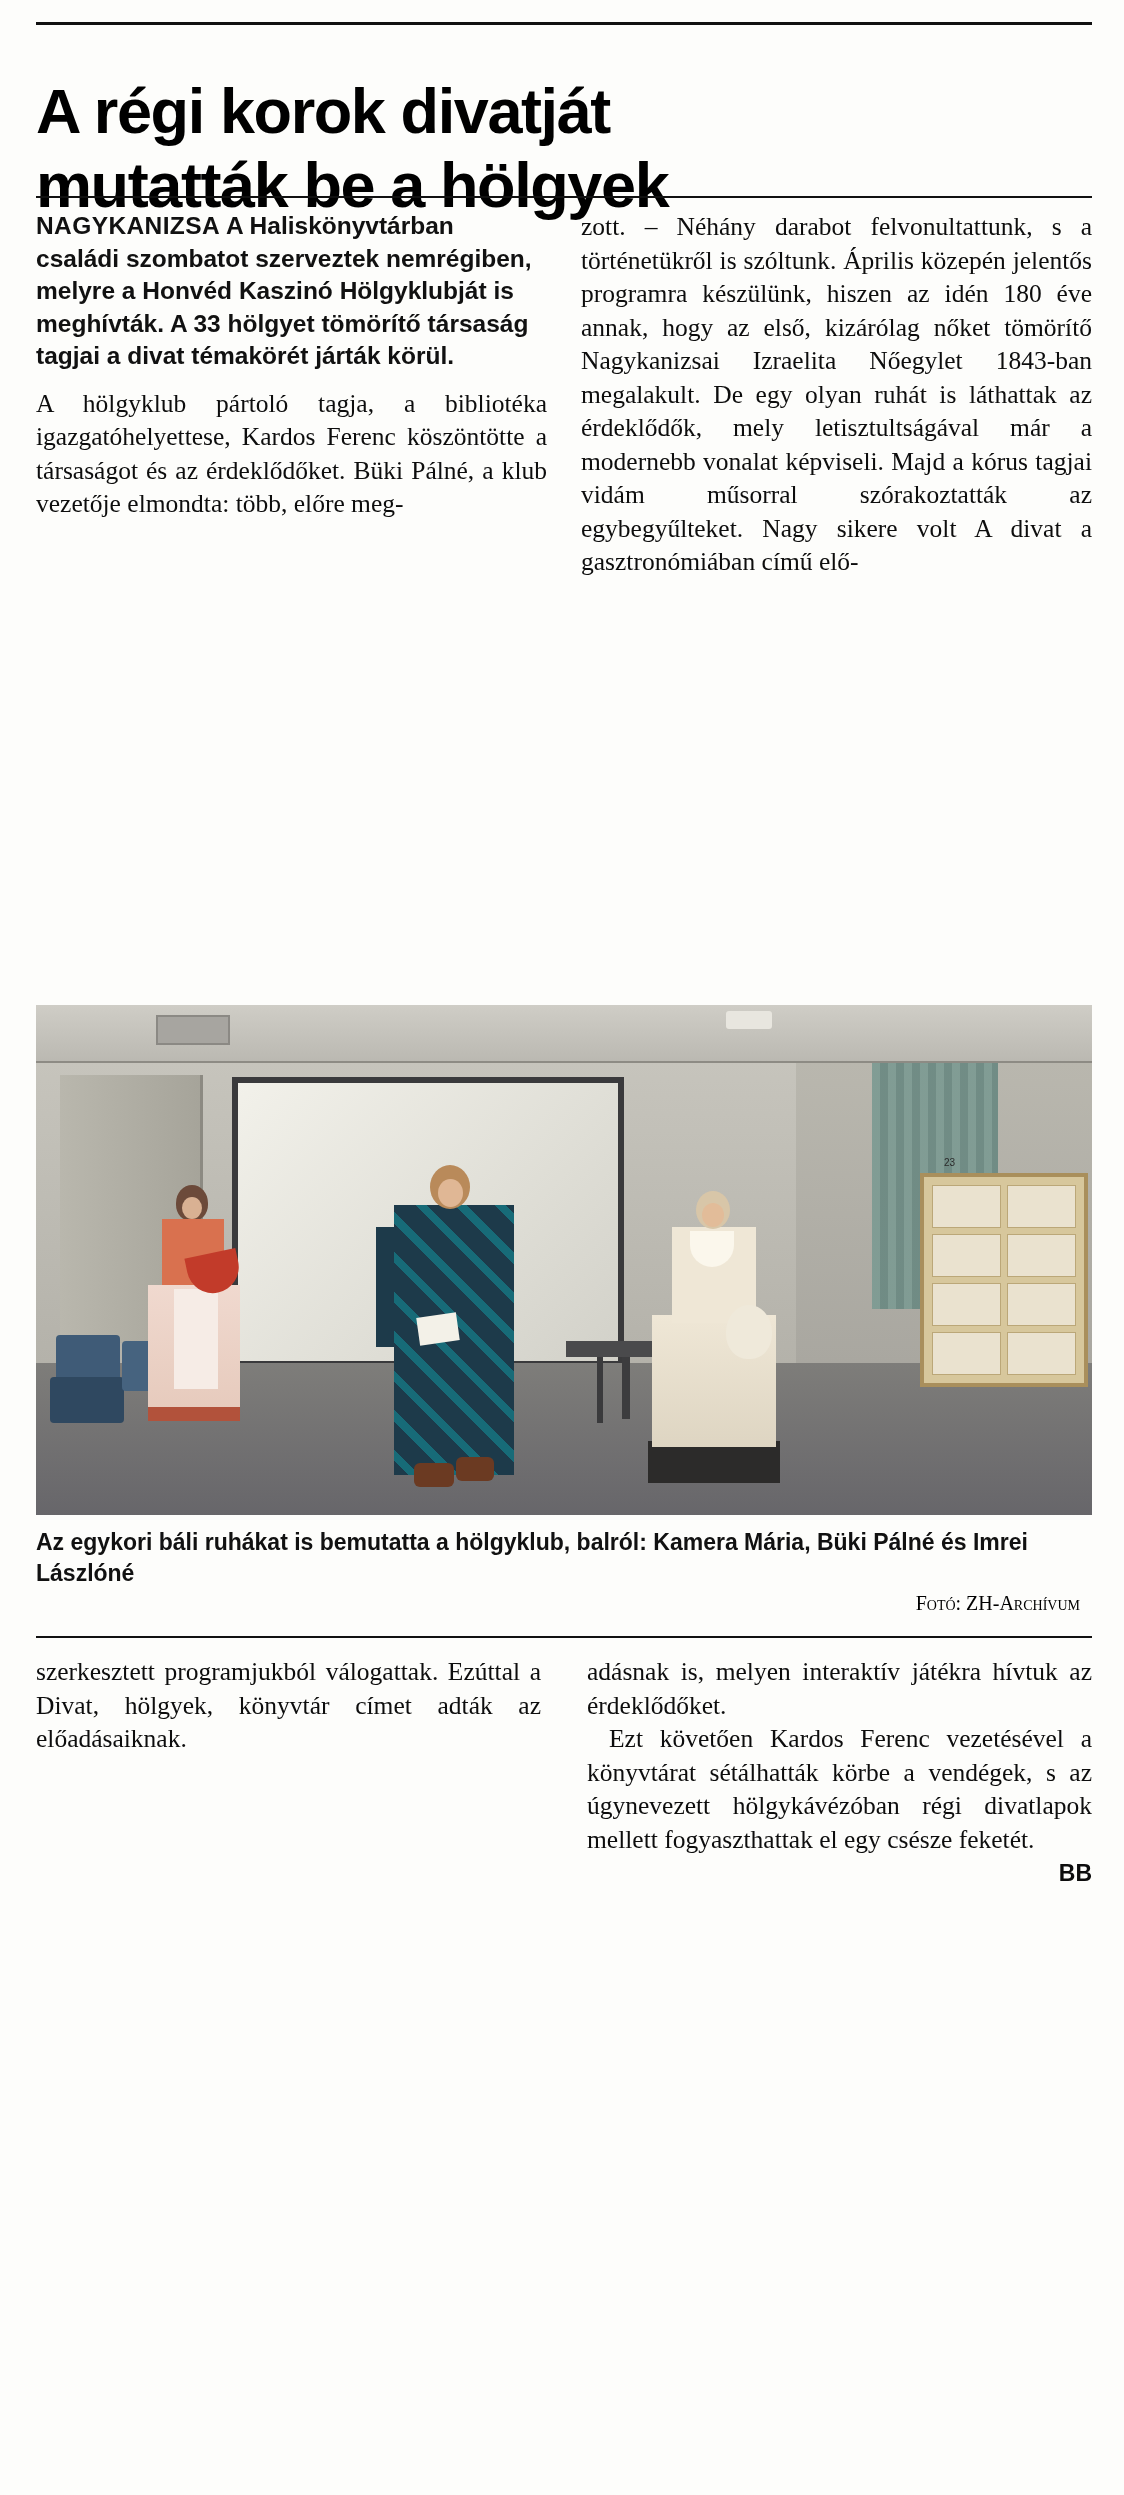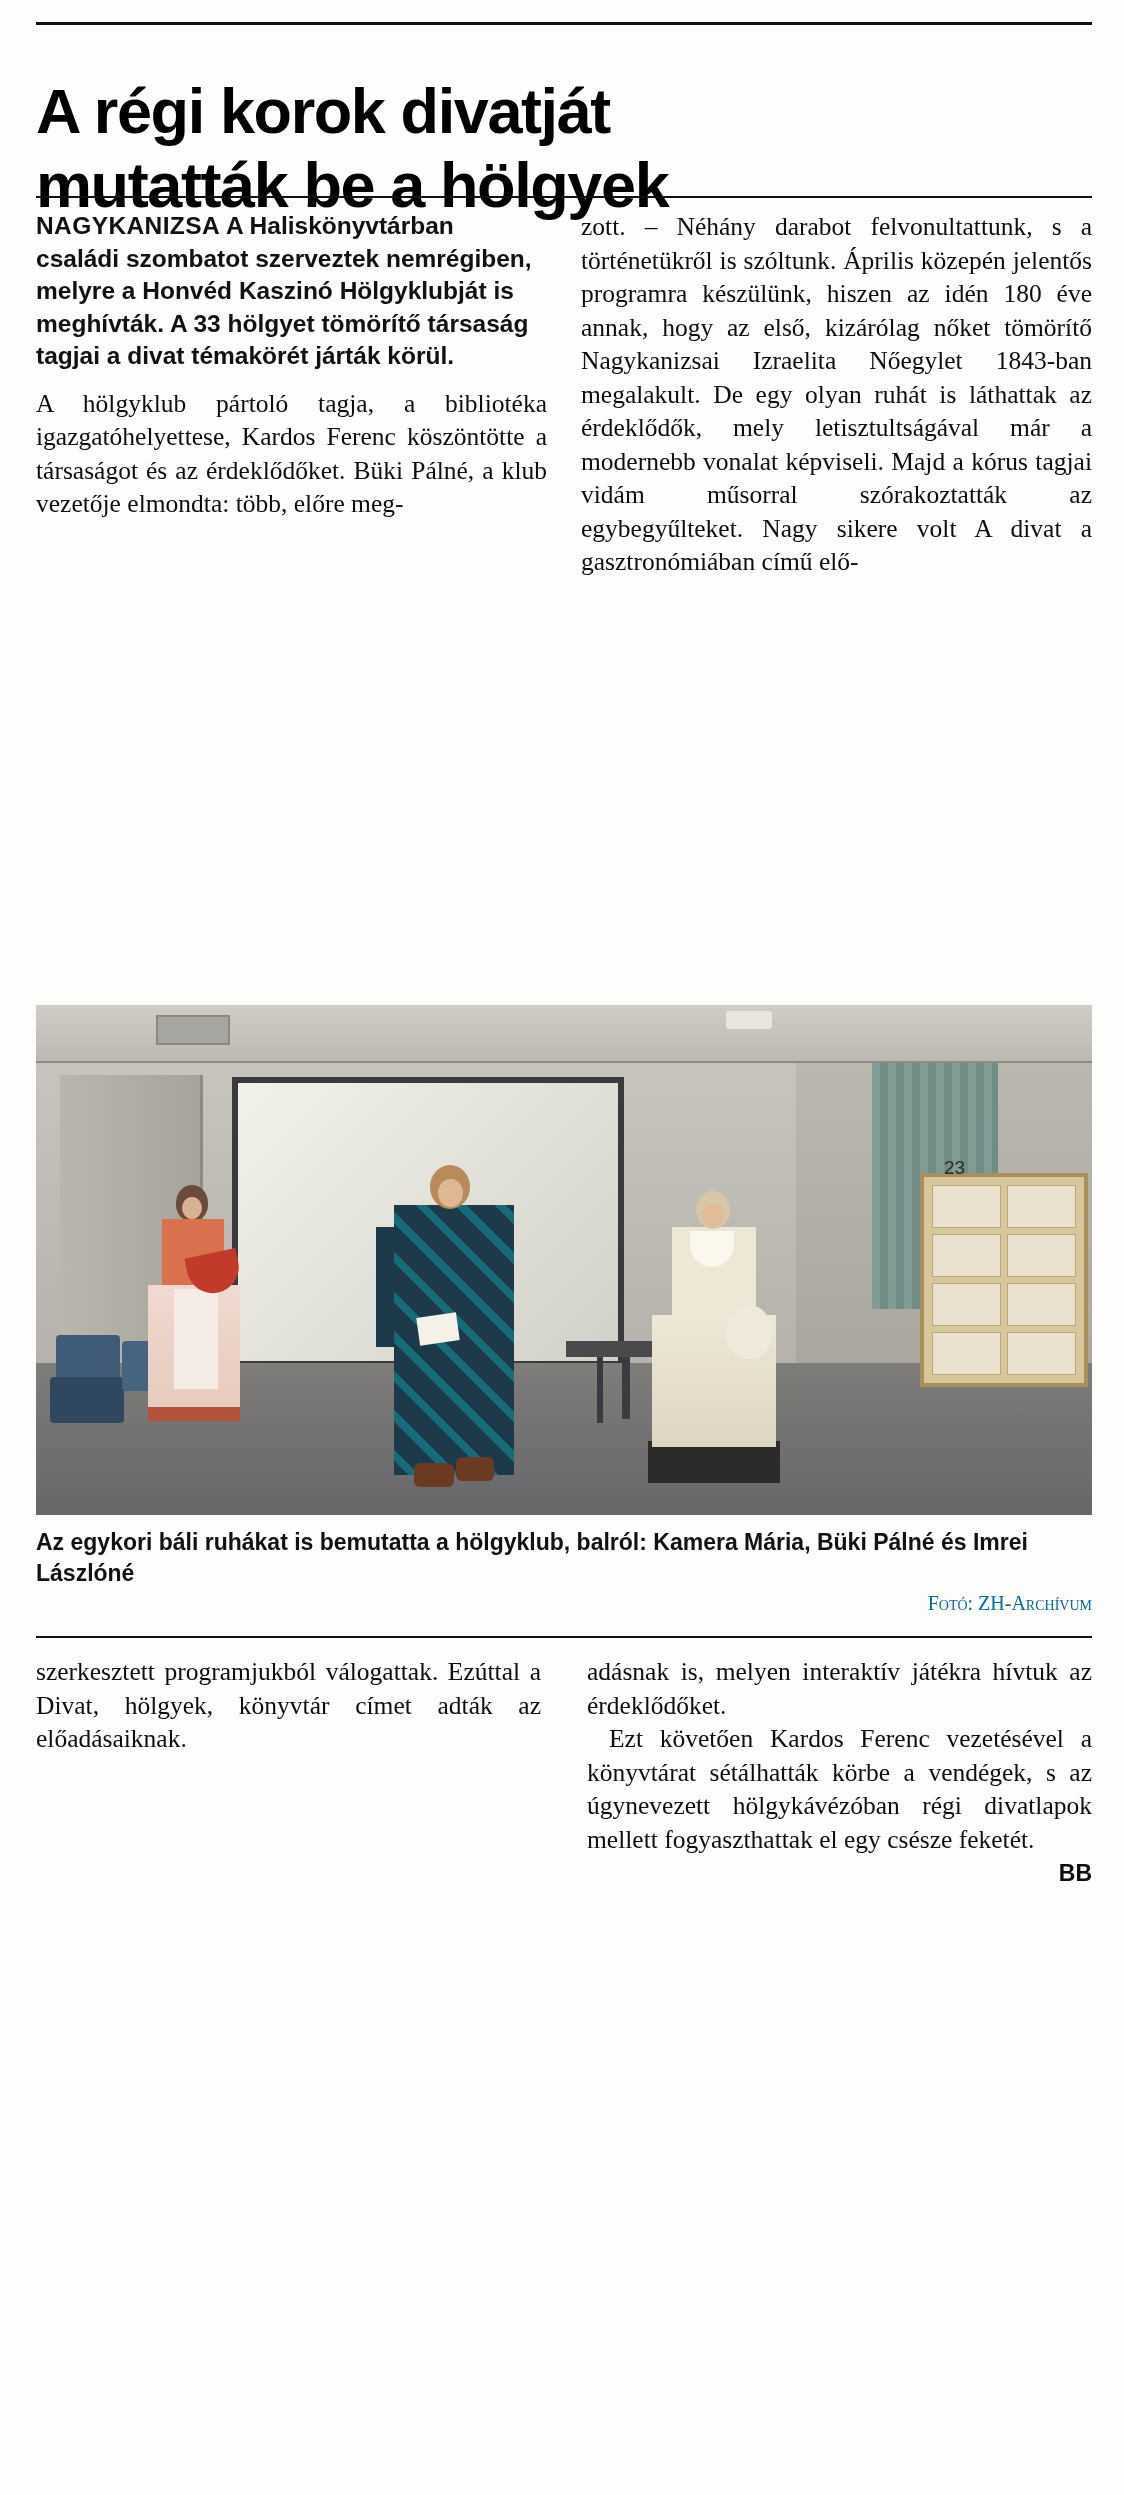--- a/index.html
+++ b/index.html
@@ -168,21 +168,21 @@
   .ph-board-grid {
     position: absolute; inset: 8px;
     display: grid;
     grid-template-columns: 1fr 1fr;
     grid-template-rows: repeat(4, 1fr);
     gap: 6px;
   }
   .ph-board-grid div { background: #eae2cf; border: 1px solid #bba778; }
   .ph-board-num {
     position: absolute; left: 908px; top: 152px;
-    font-family: "Liberation Sans", sans-serif; font-size: 19px; color: #2b2b2b;
+    font-family: "Liberation Sans", sans-serif; font-size: 10px; color: #2b2b2b;
   }
   
   .ph-door {
     position: absolute; left: 24px; top: 70px; width: 140px; height: 268px;
     background: linear-gradient(to right, #b9b7ad, #a6a49a);
     border-right: 3px solid #8c8a82;
   }
   
   .ph-floor {
     position: absolute; left: 0; top: 358px; width: 100%; height: 152px;
@@ -240,25 +240,25 @@
     top: 1527px;
     width: 1056px;
     font-family: "Liberation Sans", sans-serif;
     font-weight: bold;
     font-size: 23px;
     line-height: 1.33;
     color: #111;
   }
   .credit {
     position: absolute;
-    right: 32px;
+    right: 44px;
     top: 1592px;
     font-family: "Liberation Serif", serif;
     font-size: 20px;
-    color: #0369a1;
+    color: #000000;
   }
   .credit .sc { font-variant: small-caps; }
   .rule-under-caption {
     position: absolute;
     left: 36px;
     top: 1636px;
     width: 1056px;
     height: 2px;
     background: #111;
   }

